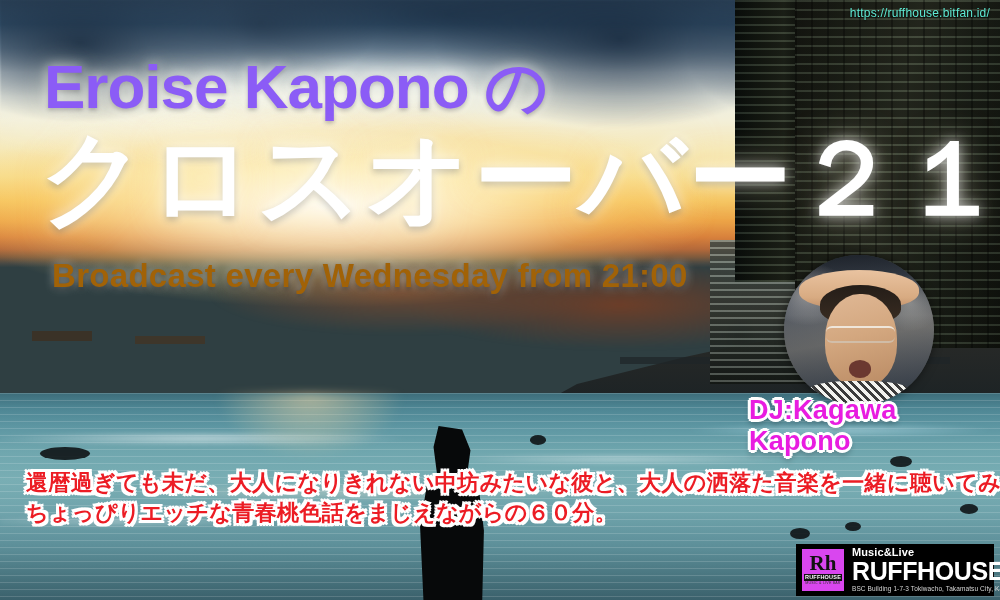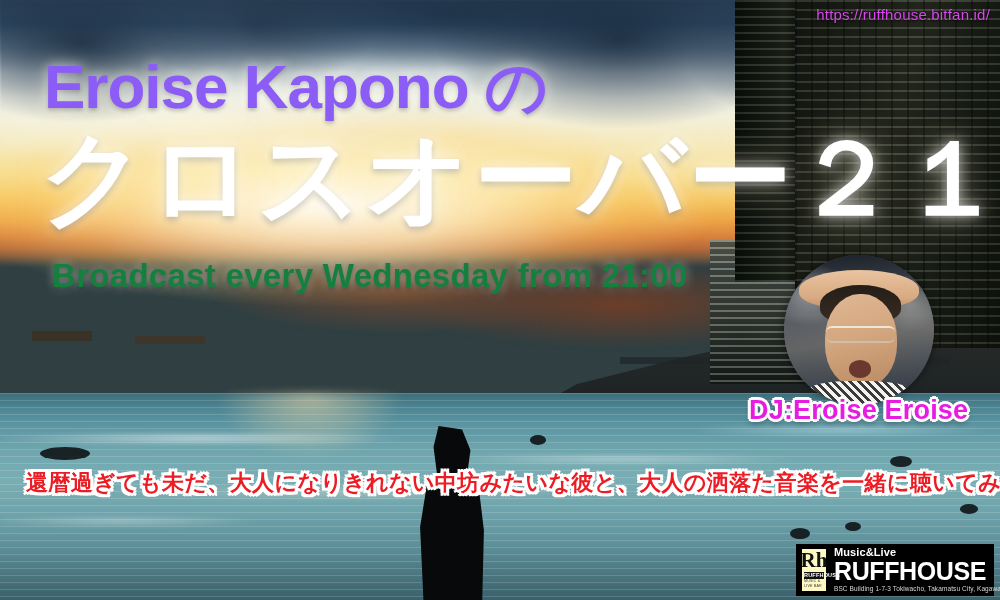--- a/index.html
+++ b/index.html
@@ -161,40 +161,40 @@
   .tower-low .floors{
     position:absolute;inset:0;
     background-image:repeating-linear-gradient(to bottom,
       rgba(225,235,225,.28) 0px, rgba(225,235,225,.28) 2px,
       rgba(0,0,0,.30) 2px, rgba(0,0,0,.30) 7px);
   }
 
   
   .url{
     position:absolute;right:10px;top:6px;
-    font-size:15px;color:#d946ef;letter-spacing:.2px;
+    font-size:12px;color:#5eead4;letter-spacing:.2px;
     text-shadow:0 1px 2px rgba(0,0,0,.9);
     text-align:right;
   }
 
   .title-en{
     position:absolute;left:44px;top:56px;
     font-size:62px;font-weight:bold;color:#8b5cf6;
     letter-spacing:-1px;line-height:1;
     text-shadow:0 0 12px rgba(255,255,255,.65), 0 0 26px rgba(255,250,225,.45), 0 2px 4px rgba(0,0,0,.35);
   }
   .title-jp{
     position:absolute;left:40px;top:126px;
     font-size:104px;font-weight:bold;color:#ffffff;
     letter-spacing:2px;line-height:1;white-space:nowrap;
     text-shadow:0 0 14px rgba(255,255,255,.70), 0 0 34px rgba(255,245,210,.50), 0 3px 6px rgba(0,0,0,.30);
   }
   .subtitle{
     position:absolute;left:52px;top:257px;
-    font-size:33px;font-weight:bold;color:#15803d;
+    font-size:33px;font-weight:bold;color:#a16207;
     letter-spacing:.3px;
     text-shadow:0 0 10px rgba(255,255,255,.55), 0 2px 5px rgba(0,0,0,.55);
   }
 
   
   .dj-photo{
     position:absolute;left:784px;top:255px;width:150px;height:150px;
     border-radius:50%;overflow:hidden;
     background:linear-gradient(170deg,#2e3540 0%,#4a5360 28%,#7c7a76 55%,#3b4350 100%);
     box-shadow:0 0 10px rgba(0,0,0,.5);
@@ -261,21 +261,21 @@
   }
 
   
   .logo-plate{
     position:absolute;left:796px;top:544px;width:198px;height:52px;
     background:#000;
     display:flex;align-items:center;gap:8px;padding:3px 6px;
     box-sizing:border-box;
   }
   .logo-mark{
-    width:24px;height:42px;background:#fef9c3;flex:0 0 auto;
+    width:42px;height:42px;background:#d946ef;flex:0 0 auto;
     display:flex;flex-direction:column;align-items:center;justify-content:center;
     padding:2px;box-sizing:border-box;
   }
   .logo-mark .rh{
     font-size:21px;font-weight:bold;color:#111;line-height:.95;
     font-family:"Liberation Serif","DejaVu Serif",serif;
   }
   .logo-mark .rh-word{
     font-size:5.5px;font-weight:bold;color:#fff;background:#111;
     width:100%;text-align:center;letter-spacing:.2px;line-height:7px;margin-top:1px;
@@ -331,24 +331,25 @@
 
   <div class="dj-photo">
     <div class="room"></div>
     <div class="arm"></div>
     <div class="hair"></div>
     <div class="head"></div>
     <div class="glasses"></div>
     <div class="mouth"></div>
     <div class="shirt"></div>
   </div>
-  <div class="dj-name">DJ:Eroise Eroise</div>
+  <div class="dj-name">DJ:Kagawa Kapono</div>
 
   <div class="desc">
     <div class="line">還暦過ぎても未だ、大人になりきれない中坊みたいな彼と、大人の洒落た音楽を一緒に聴いてみませんか？</div>
+    <div class="line">ちょっぴりエッチな青春桃色話をまじえながらの６０分。</div>
   </div>
 
   <div class="logo-plate">
     <div class="logo-mark">
       <div class="rh">Rh</div>
       <div class="rh-word">RUFFHOUSE</div>
       <div class="rh-sub">MUSIC &amp; LIVE BAR</div>
     </div>
     <div class="logo-text">
       <div class="ml">Music&amp;Live</div>

